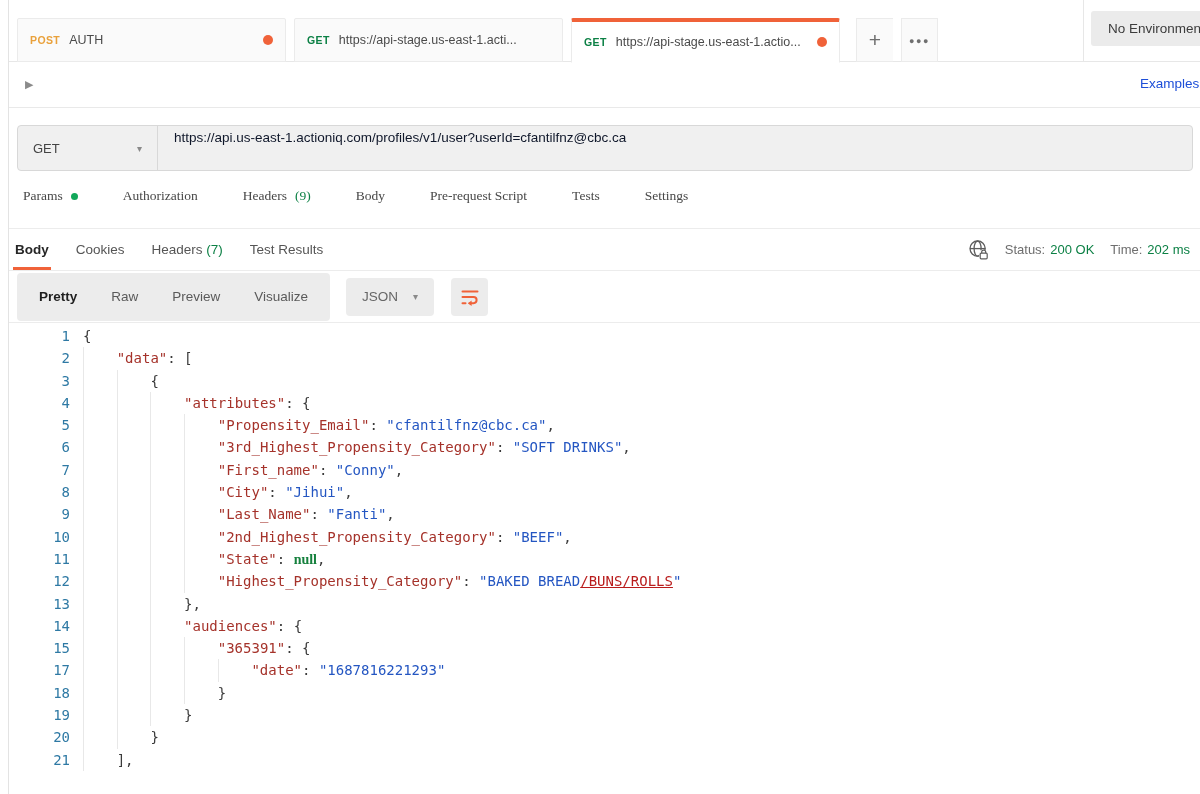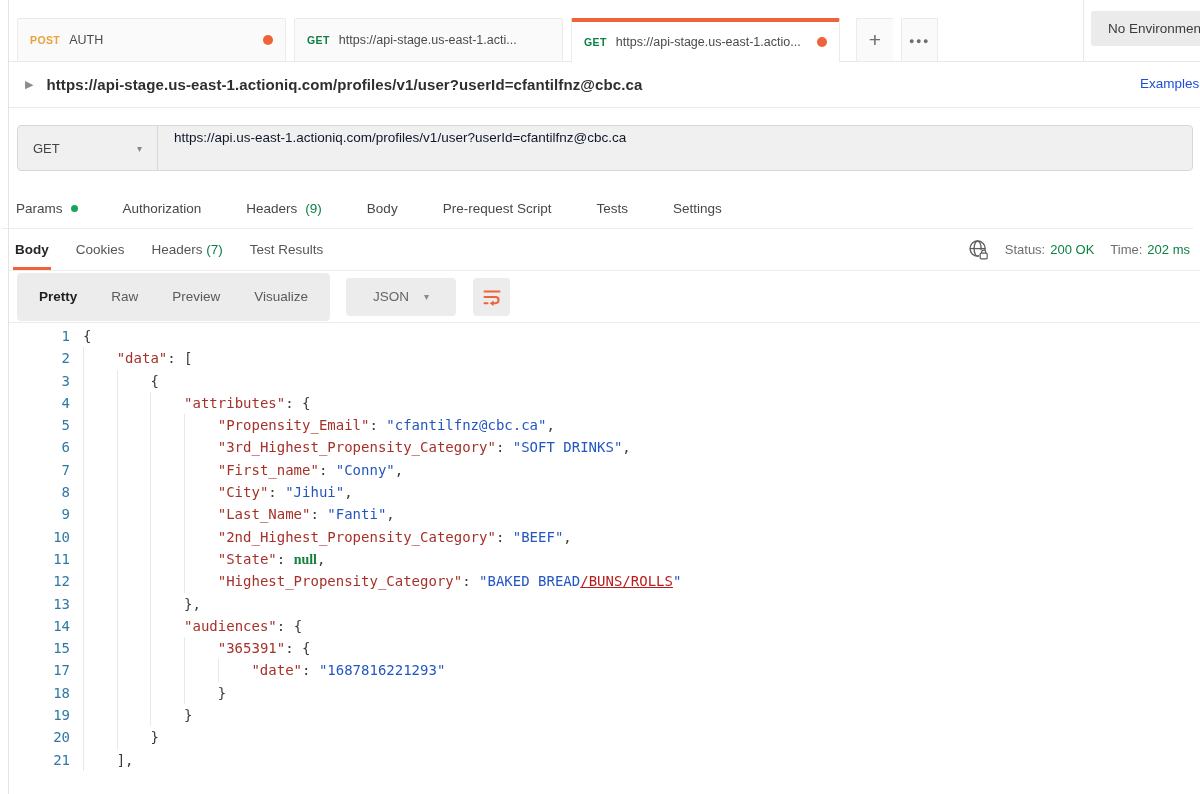--- a/index.html
+++ b/index.html
@@ -35,22 +35,22 @@
   
   .url-row{position:absolute;left:9px;top:108px;width:1191px;height:80px;}
   .url-group{position:absolute;left:8px;top:17px;right:7px;height:46px;background:#f0f0f0;
              border:1px solid #d8d8d8;border-radius:4px;display:flex;box-sizing:border-box;}
   .method-select{width:140px;border-right:1px solid #d8d8d8;display:flex;align-items:center;
                  padding:0 15px;box-sizing:border-box;font-size:13px;color:#444;}
   .method-select .chev{margin-left:auto;color:#8a8a8a;font-size:10px;}
   .url-input{flex:1;display:flex;align-items:flex-start;padding:4px 16px;font-size:13.5px;color:#0f172a;white-space:nowrap;overflow:hidden;}
 
   
-  .req-tabs{position:absolute;left:2px;top:188px;width:1191px;height:41px;border-bottom:1px solid #ececec;
-            display:flex;align-items:center;font-size:13.5px;color:#474747;box-sizing:border-box;}
+  .req-tabs{position:absolute;left:9px;top:188px;width:1191px;height:41px;border-bottom:1px solid #ececec;
+            display:flex;align-items:flex-start;font-size:13.5px;color:#474747;box-sizing:border-box;font-family:Liberation Serif, serif;}
   .rqtab{margin-right:45px;display:flex;align-items:center;gap:8px;cursor:default;}
   .rqtab:first-child{margin-left:14px;}
   .gdot{width:7px;height:7px;border-radius:50%;background:#12a85a;}
   .count{color:#0c8045;}
 
   
   .resp-tabs{position:absolute;left:9px;top:229px;width:1191px;height:42px;border-bottom:1px solid #ececec;
              display:flex;align-items:center;font-size:13.5px;color:#555;box-sizing:border-box;}
   .rstab{margin-right:27px;height:41px;display:flex;align-items:center;position:relative;cursor:default;}
   .rstab:first-child{margin-left:6px;}
@@ -60,21 +60,21 @@
   .meta-label{color:#6e6e6e;}
   .meta-value{color:#0c8045;margin-left:5px;}
 
   
   .view-row{position:absolute;left:9px;top:271px;width:1191px;height:51px;display:flex;align-items:center;}
   .seg{margin-left:8px;height:48px;background:#ececec;border-radius:4px;display:flex;align-items:center;
        font-size:13.5px;color:#5a5a5a;padding:0 5px;}
   .seg-item{padding:0 17px;cursor:default;}
   .seg-item.active{color:#1f1f1f;font-weight:bold;}
   .lang-box{margin-left:16px;height:38px;background:#ececec;border-radius:4px;display:flex;align-items:center;
-            gap:15px;padding:0 27px;font-size:13.5px;color:#666;}
+            gap:15px;padding:0 16px;font-size:13.5px;color:#666;}
   .lang-box .chev{color:#8a8a8a;font-size:10px;}
   .wrap-box{margin-left:17px;width:37px;height:38px;background:#ececec;border-radius:4px;
             display:flex;align-items:center;justify-content:center;}
 
   
   .code{position:absolute;left:9px;top:322px;width:1191px;height:472px;border-top:1px solid #ececec;
         font-family:"DejaVu Sans Mono",monospace;font-size:14px;line-height:22.3px;overflow:hidden;
         padding-top:2px;box-sizing:border-box;}
   .code-line{display:flex;height:22.3px;white-space:pre;}
   .ln{width:61px;text-align:right;color:#2e79a4;flex:none;}
@@ -116,21 +116,20 @@
         </div>
     </div>
     <div class="env-divider"></div>
     <div class="env-box">
       <span>No Environment</span>
     </div>
   </div>
 
   <div class="title-row">
     <span class="caret">▶</span>
-    <span class="req-title">https://api-stage.us-east-1.actioniq.com/profiles/v1/user?userId=cfantilfnz@cbc.ca</span>
     <span class="examples">Examples</span>
   </div>
 
   <div class="url-row">
     <div class="url-group">
       <div class="method-select">
         <span>GET</span>
         <span class="chev">▾</span>
       </div>
       <div class="url-input">

